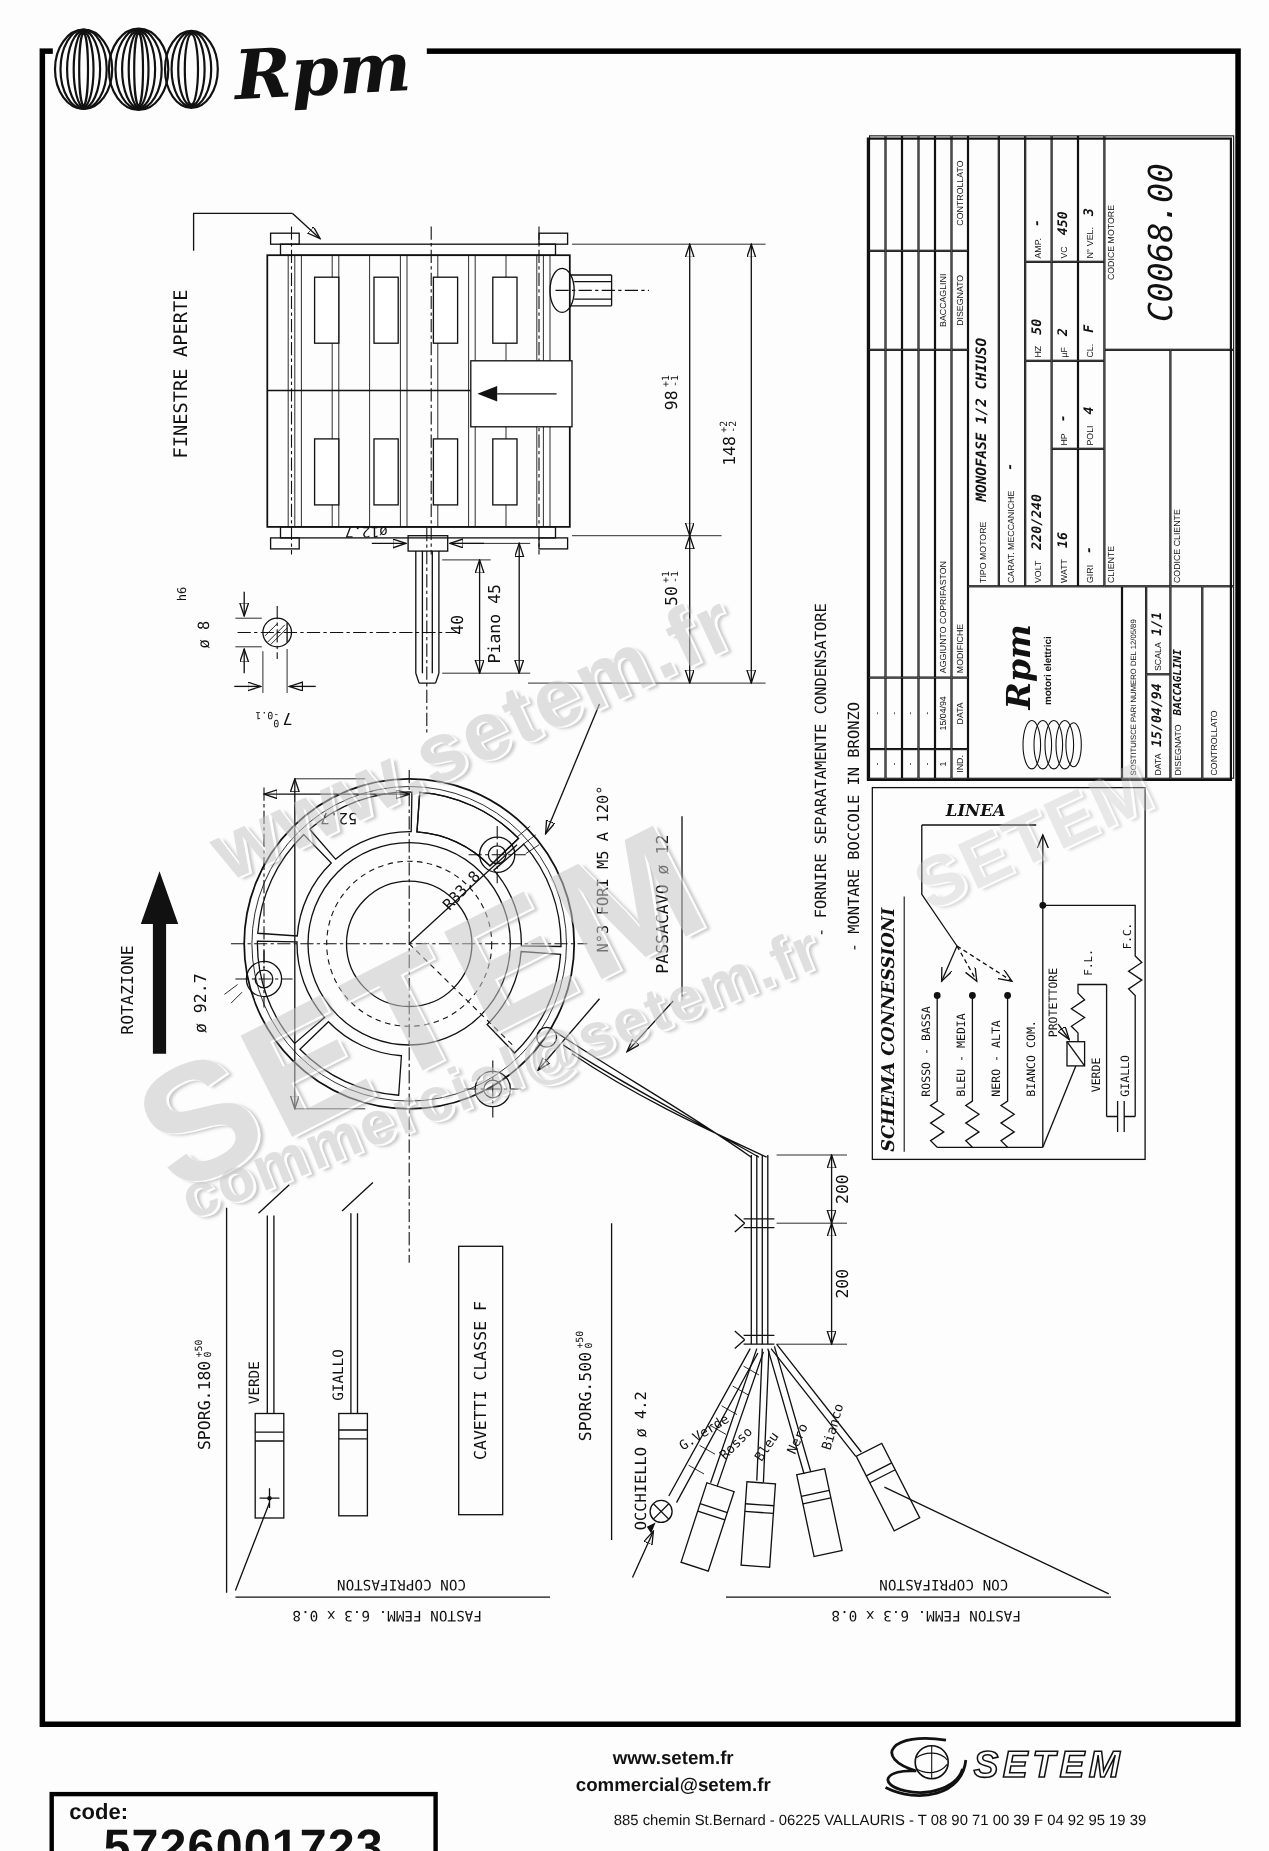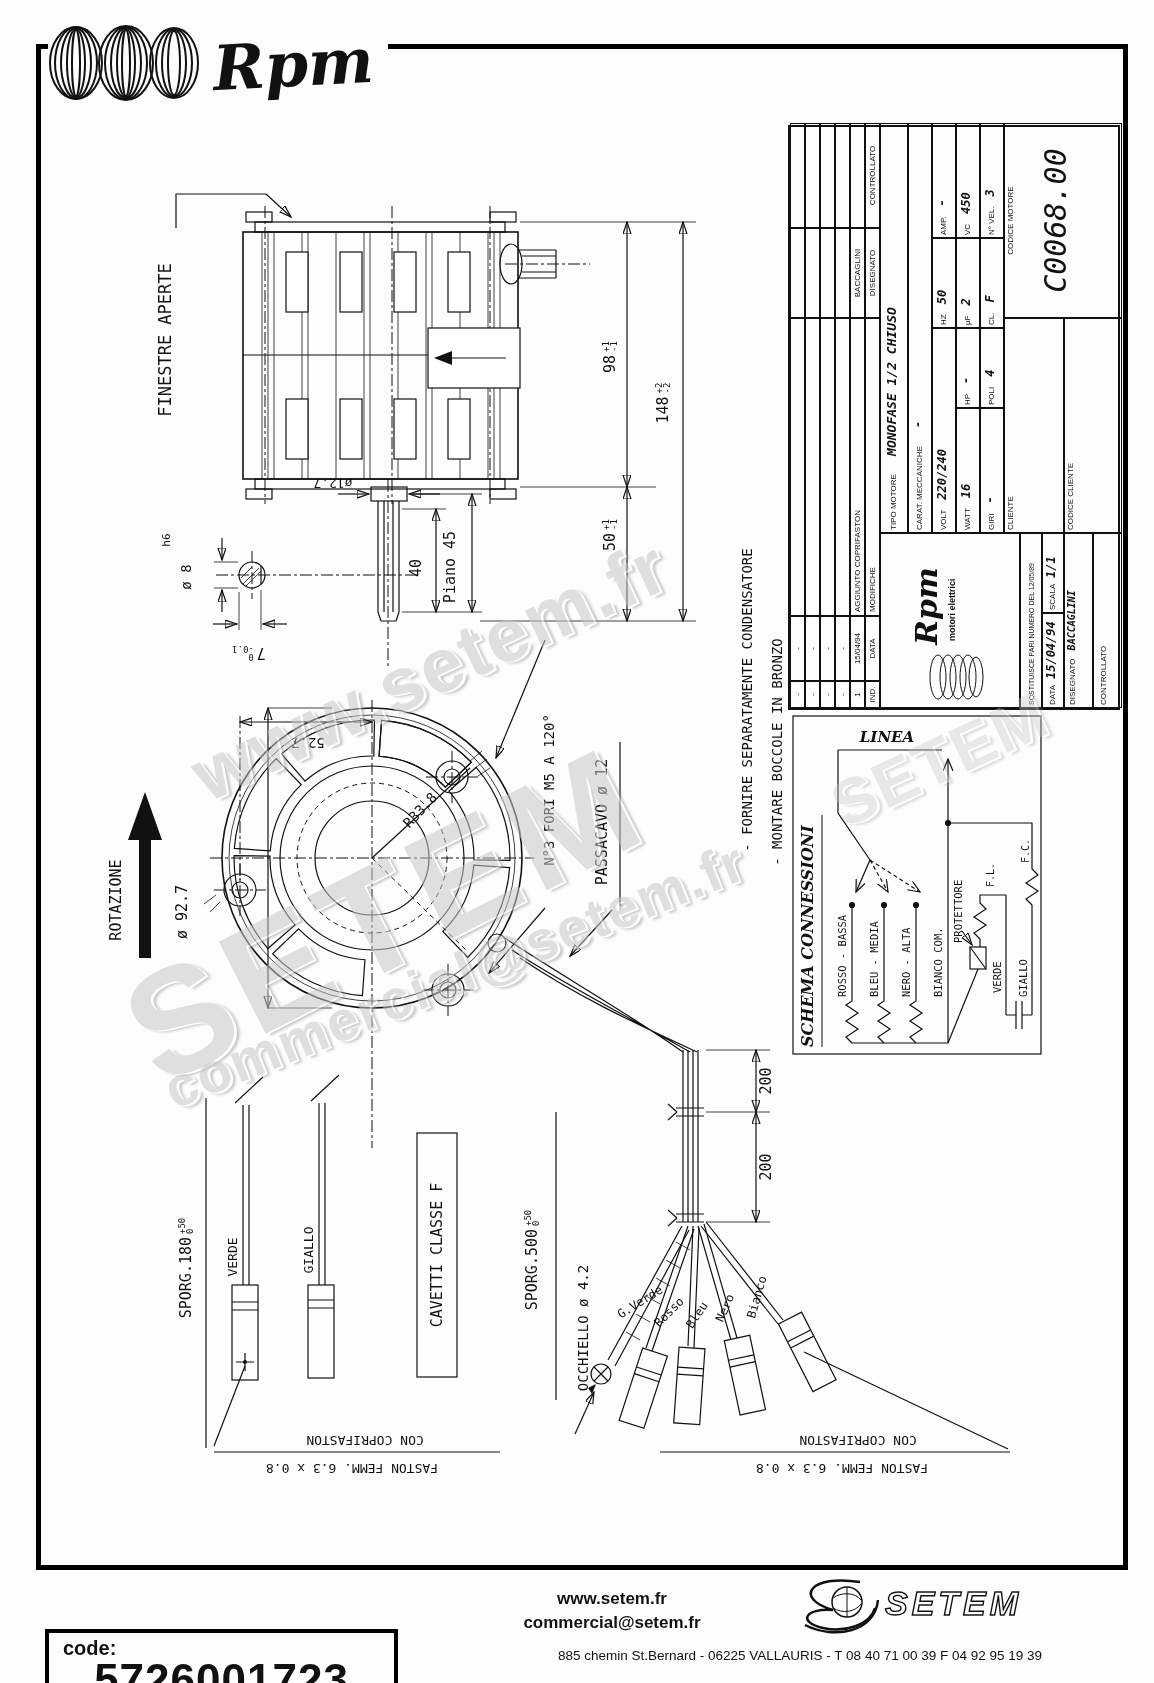--- a/index.html
+++ b/index.html
@@ -487,21 +487,21 @@
   <div class="c wm" style="--r:-27deg;left:385px;top:915px;font-size:150px;letter-spacing:8px">SETEM</div>
   <div class="c wm" style="--r:-22deg;left:455px;top:975px;font-size:56px">commercial@setem.fr</div>
   <div class="c wm" style="--r:-25deg;left:940px;top:760px;font-size:64px;opacity:.38">SETEM</div>
 
   <div id="codebox" class="abs">
     <span class="lab">code:</span>
     <span class="num">5726001723</span>
   </div>
   <div class="c foot" style="left:612px;top:1599px;font-weight:bold;font-size:17px">www.setem.fr</div>
   <div class="c foot" style="left:612px;top:1623px;font-weight:bold;font-size:17px">commercial@setem.fr</div>
-  <div class="c foot" style="left:800px;top:1655px;font-size:13.5px">885 chemin St.Bernard  -  06225 VALLAURIS  -  T 08 40 71 00 39   F 04 92 95 19 39</div>
+  <div class="c foot" style="left:800px;top:1655px;font-size:13.5px">885 chemin St.Bernard  -  06225 VALLAURIS  -  T 08 90 71 00 39   F 04 92 95 19 39</div>
   <svg class="abs" style="left:775px;top:1570px;z-index:5" width="300" height="70" viewBox="0 0 300 70">
     <g stroke="#111" fill="none" stroke-width="2.5">
       <path d="M85,12 C35,4 18,28 58,40 C30,38 22,52 48,58 C70,63 95,55 100,38"></path>
       <path d="M30,55 C60,70 100,62 103,30"></path>
       <circle cx="72" cy="32" r="15" stroke-width="1.5"></circle>
       <path d="M58,28 C66,22 80,22 86,30 M58,38 C68,44 80,42 86,34 M72,17 V47" stroke-width="1"></path>
     </g>
     <text x="110" y="45" font-family="Liberation Sans, sans-serif" font-size="34" font-style="italic" font-weight="bold" fill="none" stroke="#111" stroke-width="1.4" letter-spacing="4">SETEM</text>
   </svg>
 

